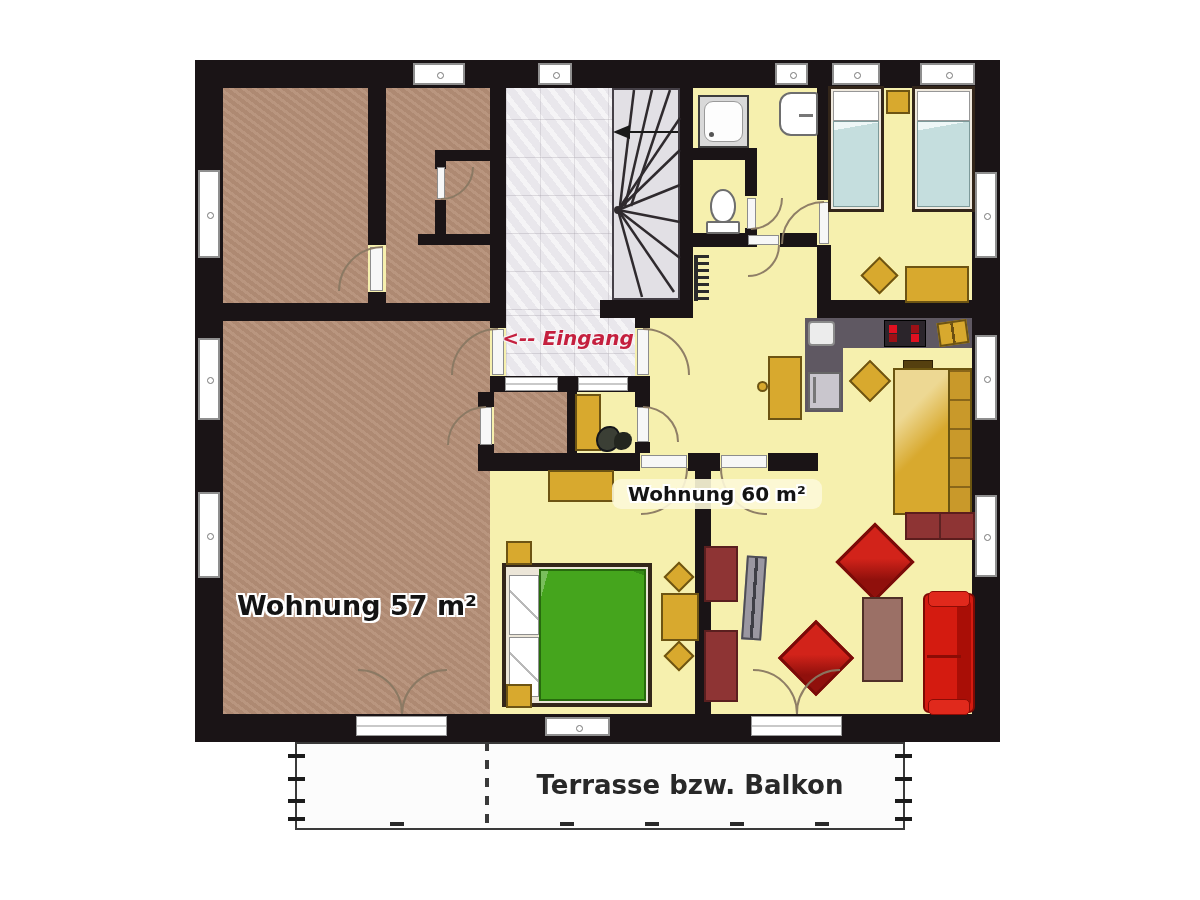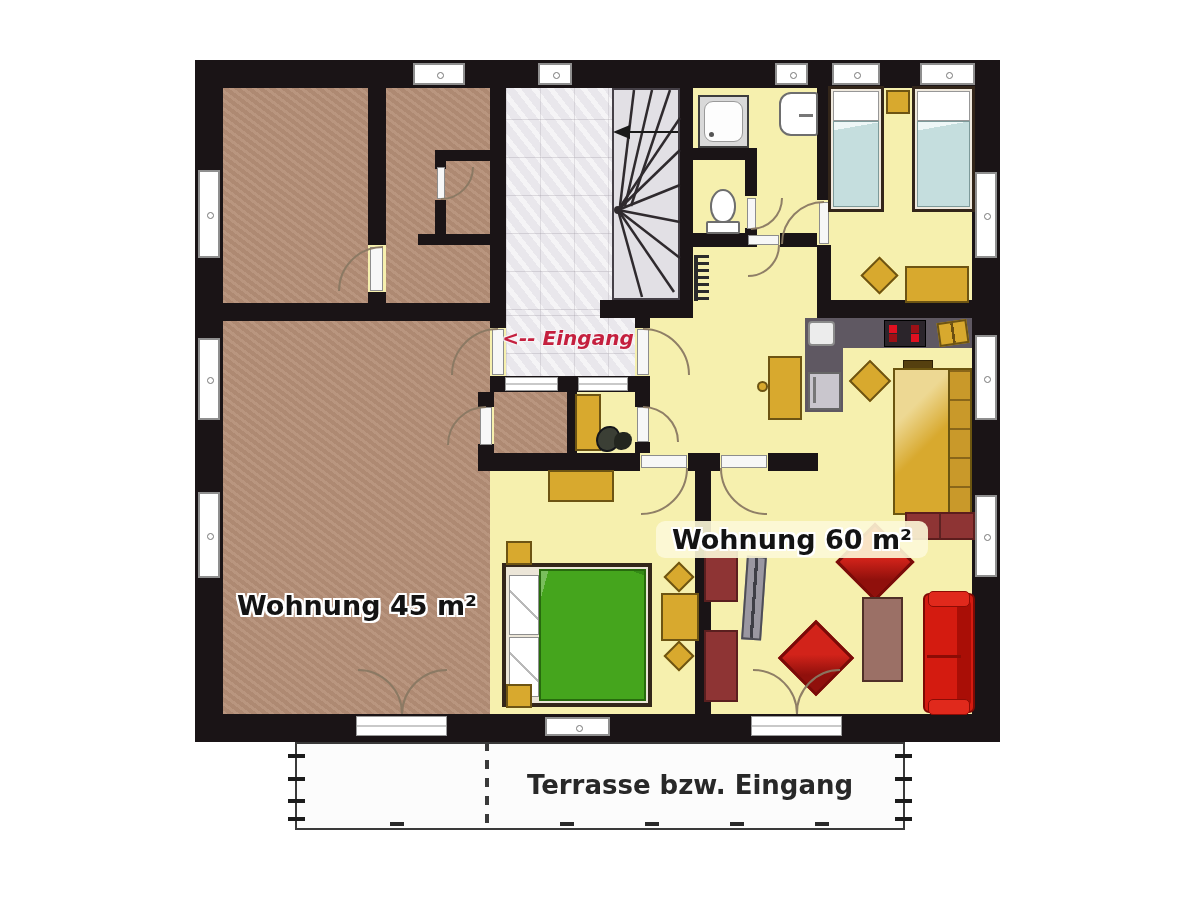--- a/index.html
+++ b/index.html
@@ -263,21 +263,21 @@
       <path d="M652,90 L625,206"></path>
       <path d="M670,90 L631,206"></path>
     </g>
     <circle cx="618" cy="210" r="4" fill="#2f2a2e"></circle>
     <g>
       <path d="M630,132 L678,132" stroke="#1a1a1a" stroke-width="2" fill="none"></path>
       <polygon points="630,125 613,132 630,139" fill="#1a1a1a"></polygon>
     </g>
   </svg>
 
-  <div class="lbl" style="left:237px;top:590px;width:240px;text-align:center;font-size:27px;">Wohnung 45 m²</div>
-  <div class="lbl" style="left:612px;top:521px;padding:3px 16px;font-size:27px;background:rgba(253,248,216,.9);border-radius:9px;margin-left:44px;">Wohnung 60 m²</div>
+  <div class="lbl" style="left:237px;top:590px;width:240px;text-align:center;font-size:27px;">Wohnung 57 m²</div>
+  <div class="lbl" style="left:612px;top:479px;padding:3px 16px;font-size:20px;background:rgba(253,248,216,.9);border-radius:9px;">Wohnung 60 m²</div>
   <div class="abs red-italic" style="left:498px;top:326px;width:140px;font-size:20px;z-index:50;">
     <div>&lt;-- Eingang</div>
   </div>
-  <div class="abs" style="left:480px;top:770px;width:420px;text-align:center;font-size:26px;font-weight:bold;color:#282828;z-index:50;">Terrasse bzw. Eingang</div>
+  <div class="abs" style="left:480px;top:770px;width:420px;text-align:center;font-size:26px;font-weight:bold;color:#282828;z-index:50;">Terrasse bzw. Balkon</div>
 
 </div>
 </div>
 
 </body></html>

